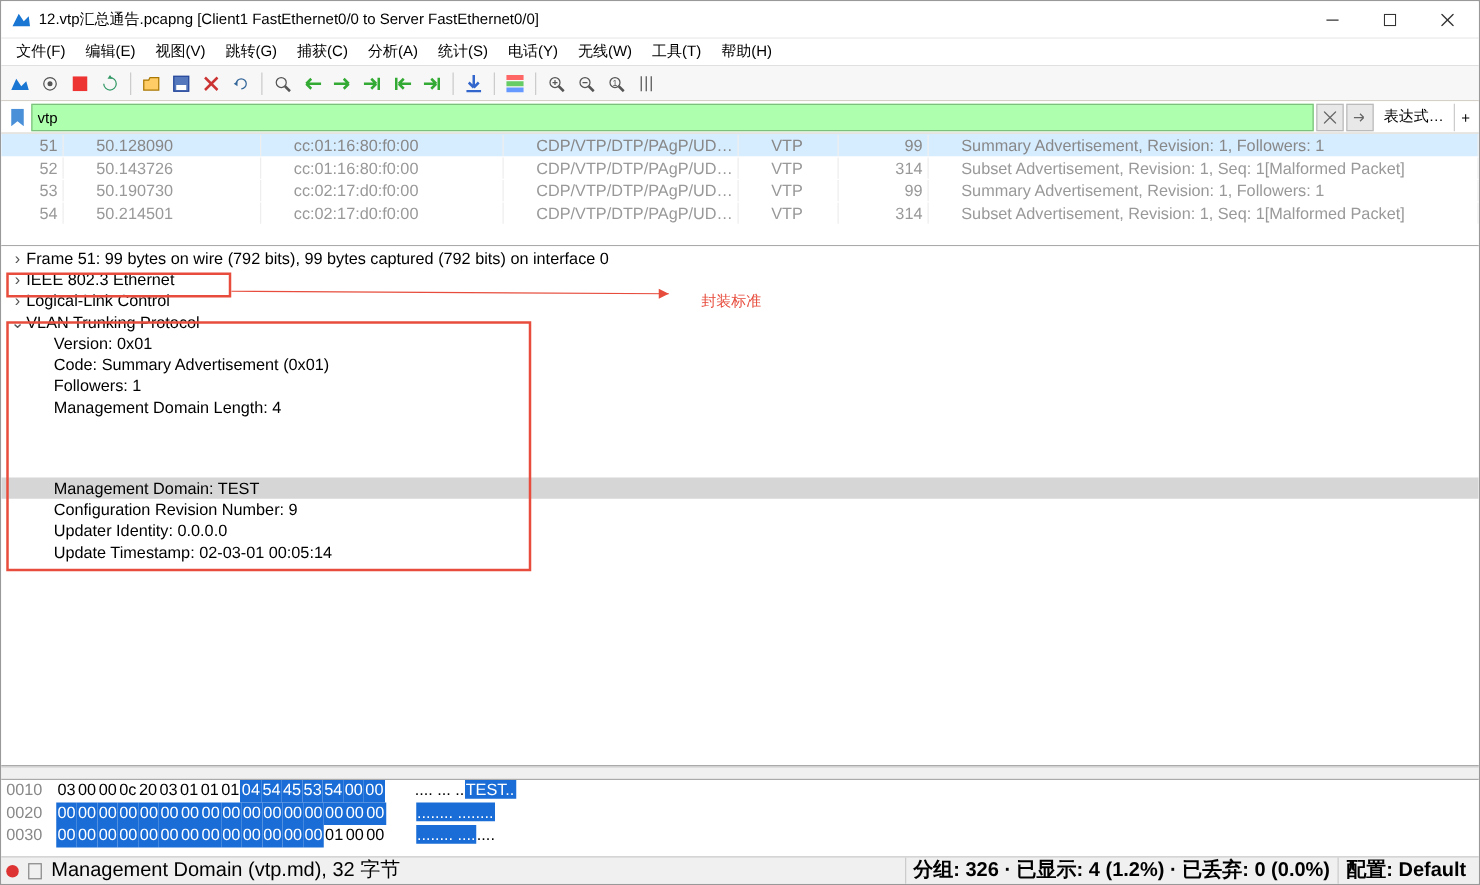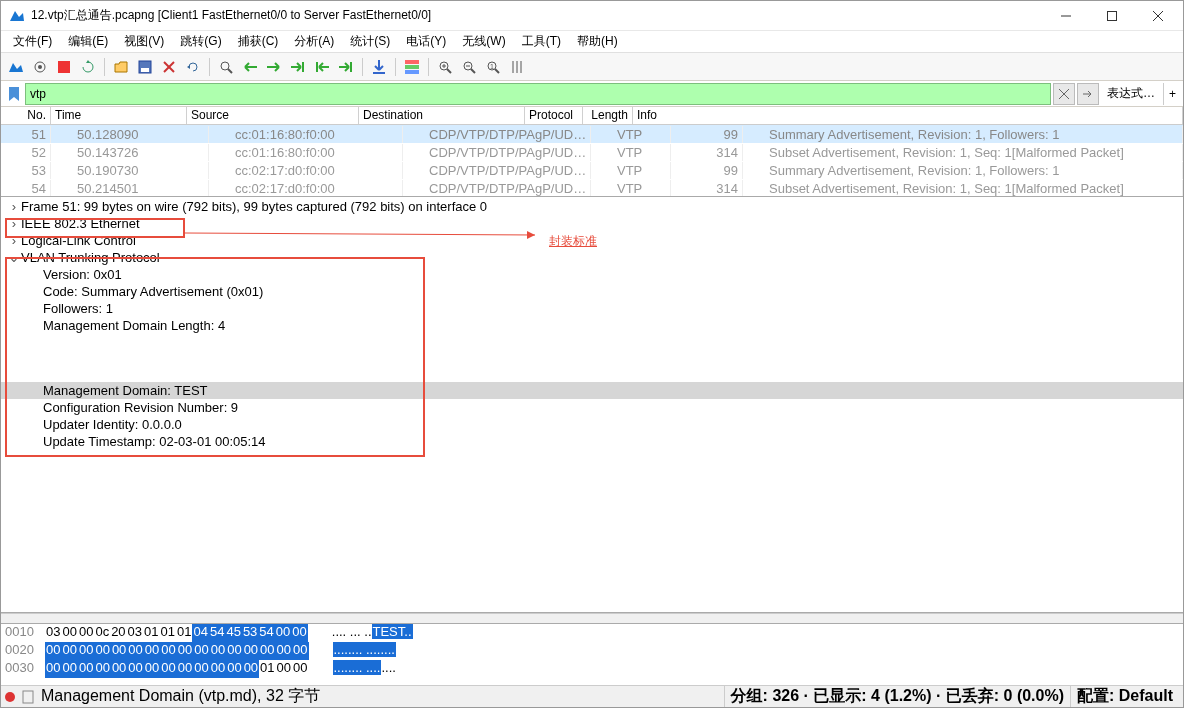--- a/index.html
+++ b/index.html
@@ -239,29 +239,20 @@
     <div class="fbtn">
         <svg width="10" height="8">
           <path d="M0 4 L8 4 M8 4 L5 1 M8 4 L5 7" stroke="#666" fill="none"></path>
         </svg>
       </div>
     <span class="expr">表达式…</span>
     <div class="plus">+</div>
   </div>
 
   <div class="pklist mono">
-    <div class="pkhdr">
-      <div class="col c-no">No.</div>
-      <div class="col c-time">Time</div>
-      <div class="col c-src">Source</div>
-      <div class="col c-dst">Destination</div>
-      <div class="col c-proto">Protocol</div>
-      <div class="col c-len">Length</div>
-      <div class="col c-info">Info</div>
-    </div>
     <div id="pkrows">
         <div class="pkrow sel">
           <div class="col c-no">51</div>
           <div class="col c-time">50.128090</div>
           <div class="col c-src">cc:01:16:80:f0:00</div>
           <div class="col c-dst">CDP/VTP/DTP/PAgP/UD…</div>
           <div class="col c-proto">VTP</div>
           <div class="col c-len">99</div>
           <div class="col c-info">Summary Advertisement, Revision: 1, Followers: 1</div>
         </div>
@@ -309,21 +300,21 @@
         <div class="dline indent">Configuration Revision Number: 9</div>
         <div class="dline indent">Updater Identity: 0.0.0.0</div>
         <div class="dline indent">Update Timestamp: 02-03-01 00:05:14</div>
       </div>
     <div class="redbox1" style="left:4px; top:21px; width:180px; height:20px;"></div>
     <div class="redbox1" style="left:4px; top:60px; width:420px; height:200px;"></div>
     <svg style="position:absolute; left:184px; top:28px;" width="360" height="16">
         <line x1="0" y1="8" x2="350" y2="10" stroke="#e74c3c"></line>
         <path d="M350 10 L342 6 L342 14 Z" fill="#e74c3c"></path>
       </svg>
-    <div class="redarrow" style="left:548px; top:36px;text-decoration:underline;">封装标准</div>
+    <div class="redarrow" style="left:560px; top:36px;">封装标准</div>
   </div>
 
   <div class="scrollspace"></div>
 
   <div class="hex mono" id="hexpane">
       <div class="hexrow"><span class="hexoff">0010</span><span class="hexb">03</span> <span class="hexb">00</span> <span class="hexb">00</span> <span class="hexb">0c</span> <span class="hexb">20</span> <span class="hexb">03</span> <span class="hexb">01</span> <span class="hexb">01</span>  <span class="hexb">01</span> <span class="hexb hi">04</span> <span class="hexb hi">54</span> <span class="hexb hi">45</span> <span class="hexb hi">53</span> <span class="hexb hi">54</span> <span class="hexb hi">00</span> <span class="hexb hi">00</span> <span class="hexascii">.... ... ..<span class="hexb hi">TEST..</span></span></div>
       <div class="hexrow"><span class="hexoff">0020</span><span class="hexb hi">00</span> <span class="hexb hi">00</span> <span class="hexb hi">00</span> <span class="hexb hi">00</span> <span class="hexb hi">00</span> <span class="hexb hi">00</span> <span class="hexb hi">00</span> <span class="hexb hi">00</span>  <span class="hexb hi">00</span> <span class="hexb hi">00</span> <span class="hexb hi">00</span> <span class="hexb hi">00</span> <span class="hexb hi">00</span> <span class="hexb hi">00</span> <span class="hexb hi">00</span> <span class="hexb hi">00</span> <span class="hexascii"><span class="hexb hi">........ ........</span></span></div>
       <div class="hexrow"><span class="hexoff">0030</span><span class="hexb hi">00</span> <span class="hexb hi">00</span> <span class="hexb hi">00</span> <span class="hexb hi">00</span> <span class="hexb hi">00</span> <span class="hexb hi">00</span> <span class="hexb hi">00</span> <span class="hexb hi">00</span>  <span class="hexb hi">00</span> <span class="hexb hi">00</span> <span class="hexb hi">00</span> <span class="hexb hi">00</span> <span class="hexb hi">00</span> <span class="hexb">01</span> <span class="hexb">00</span> <span class="hexb">00</span> <span class="hexascii"><span class="hexb hi">........ ....</span>....</span></div>
     </div>
 

